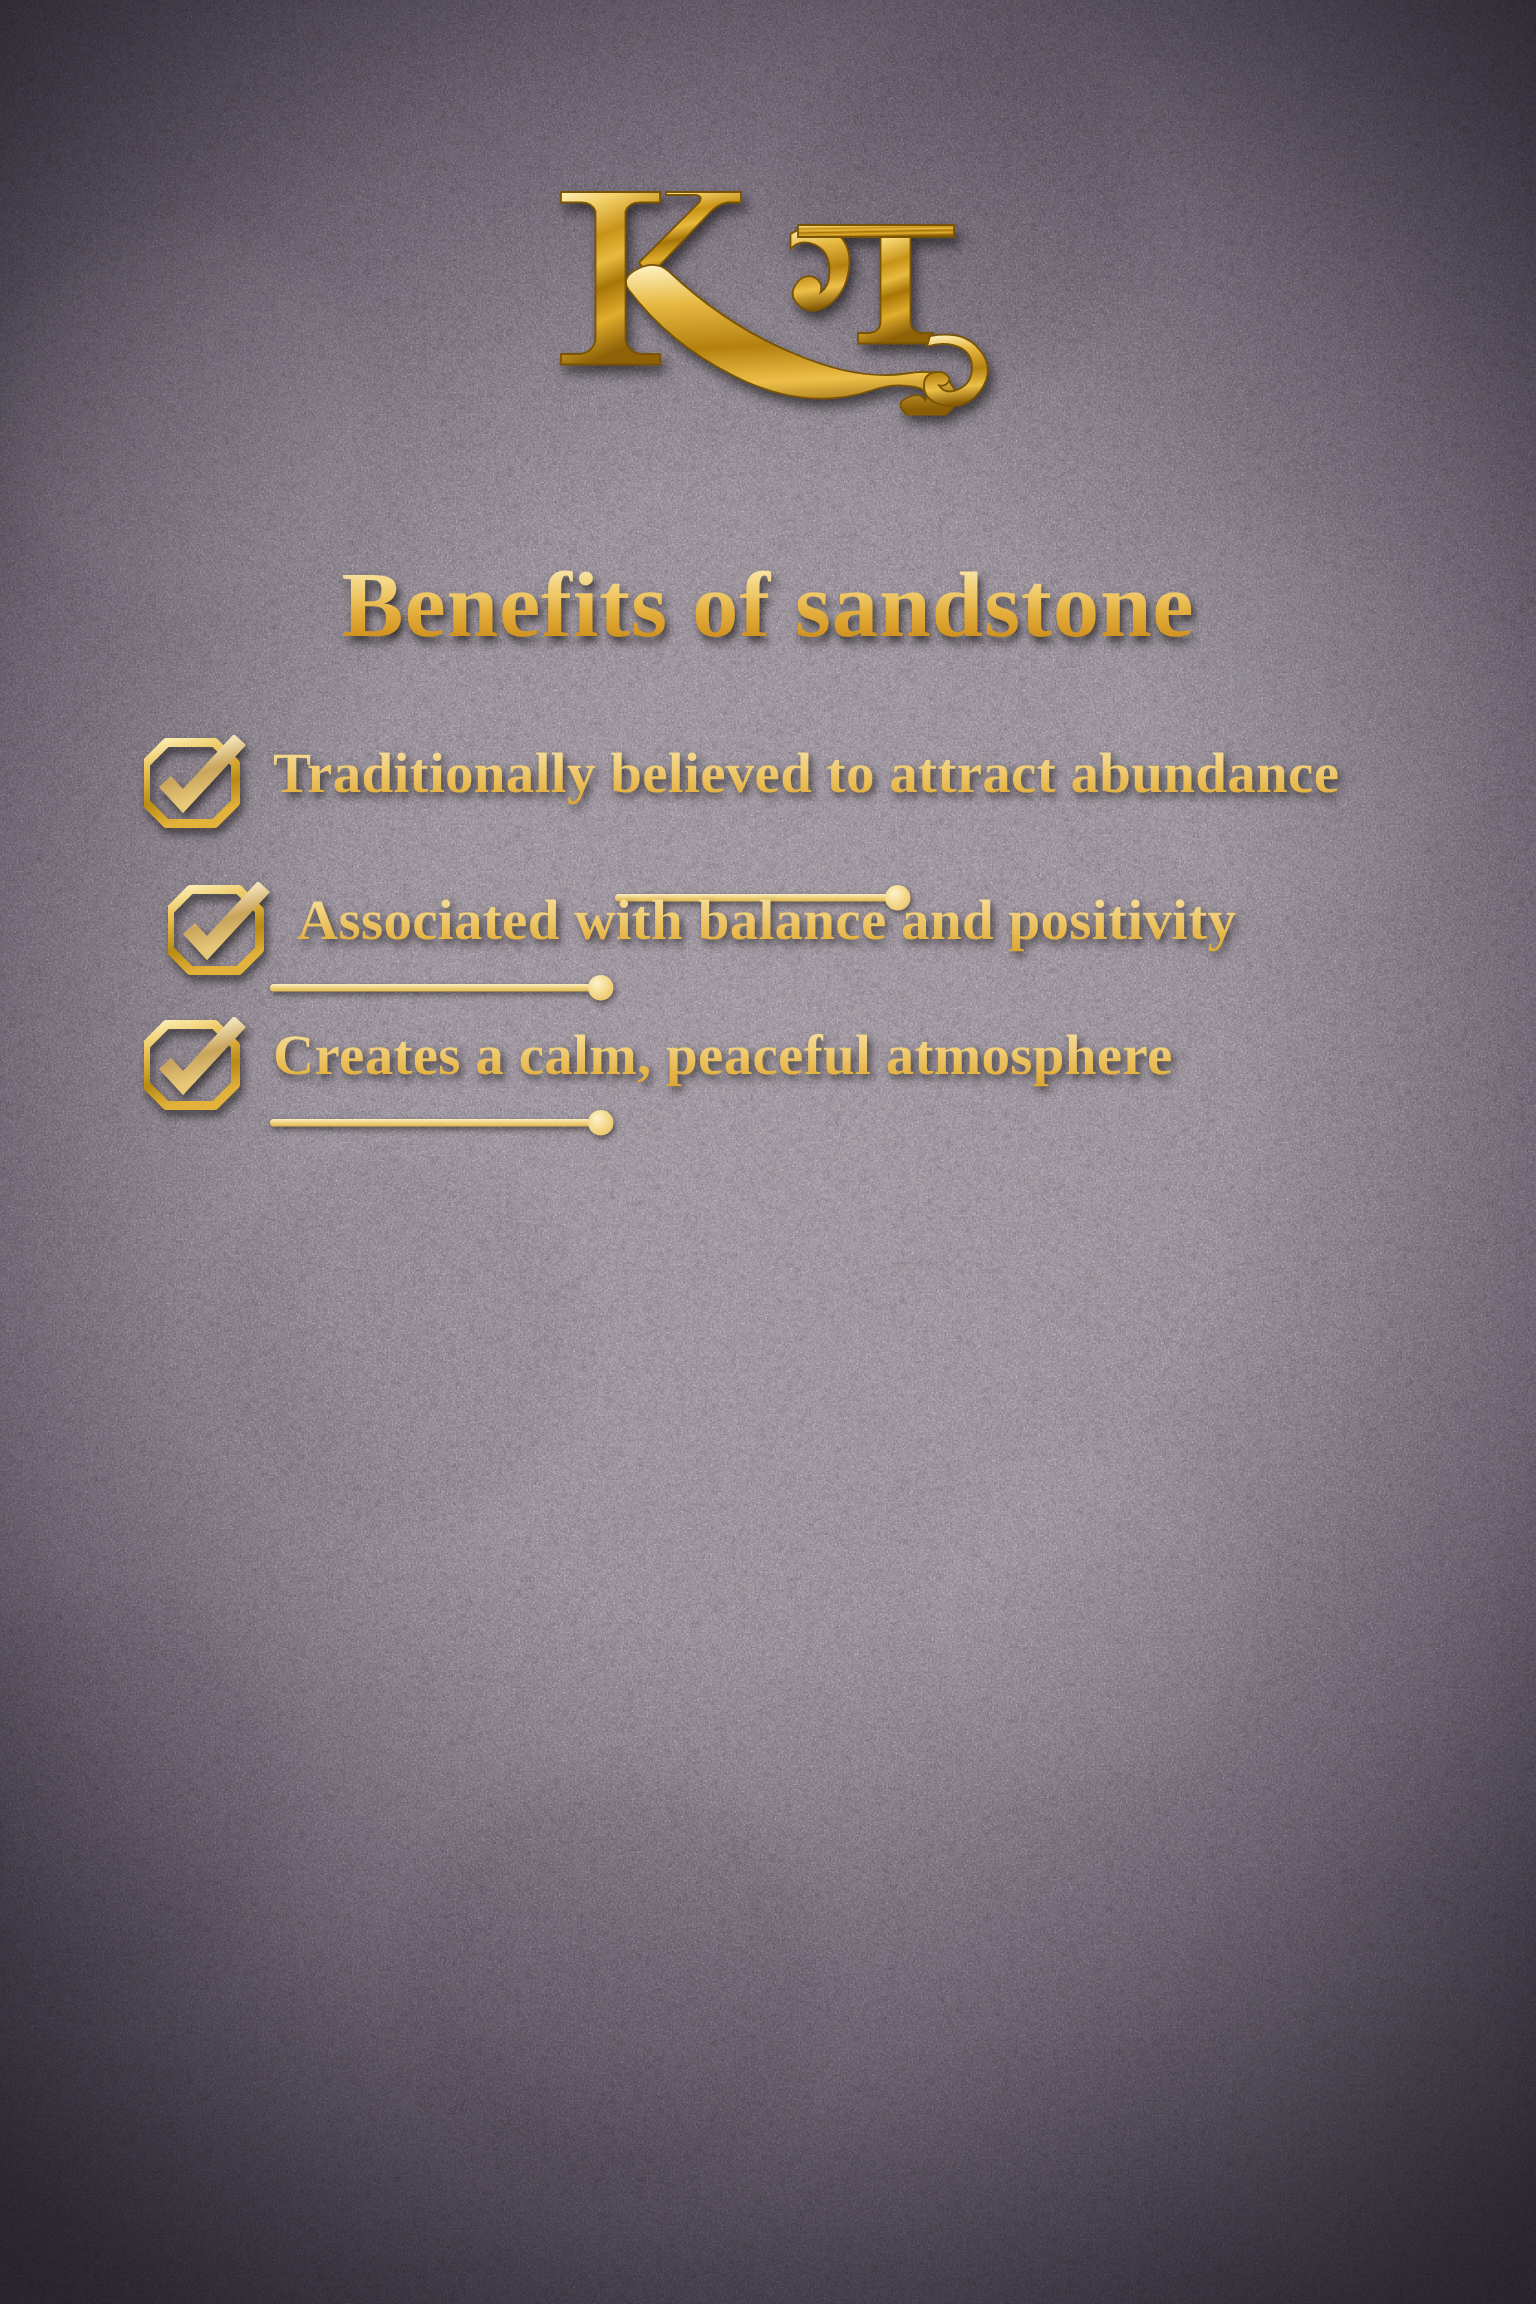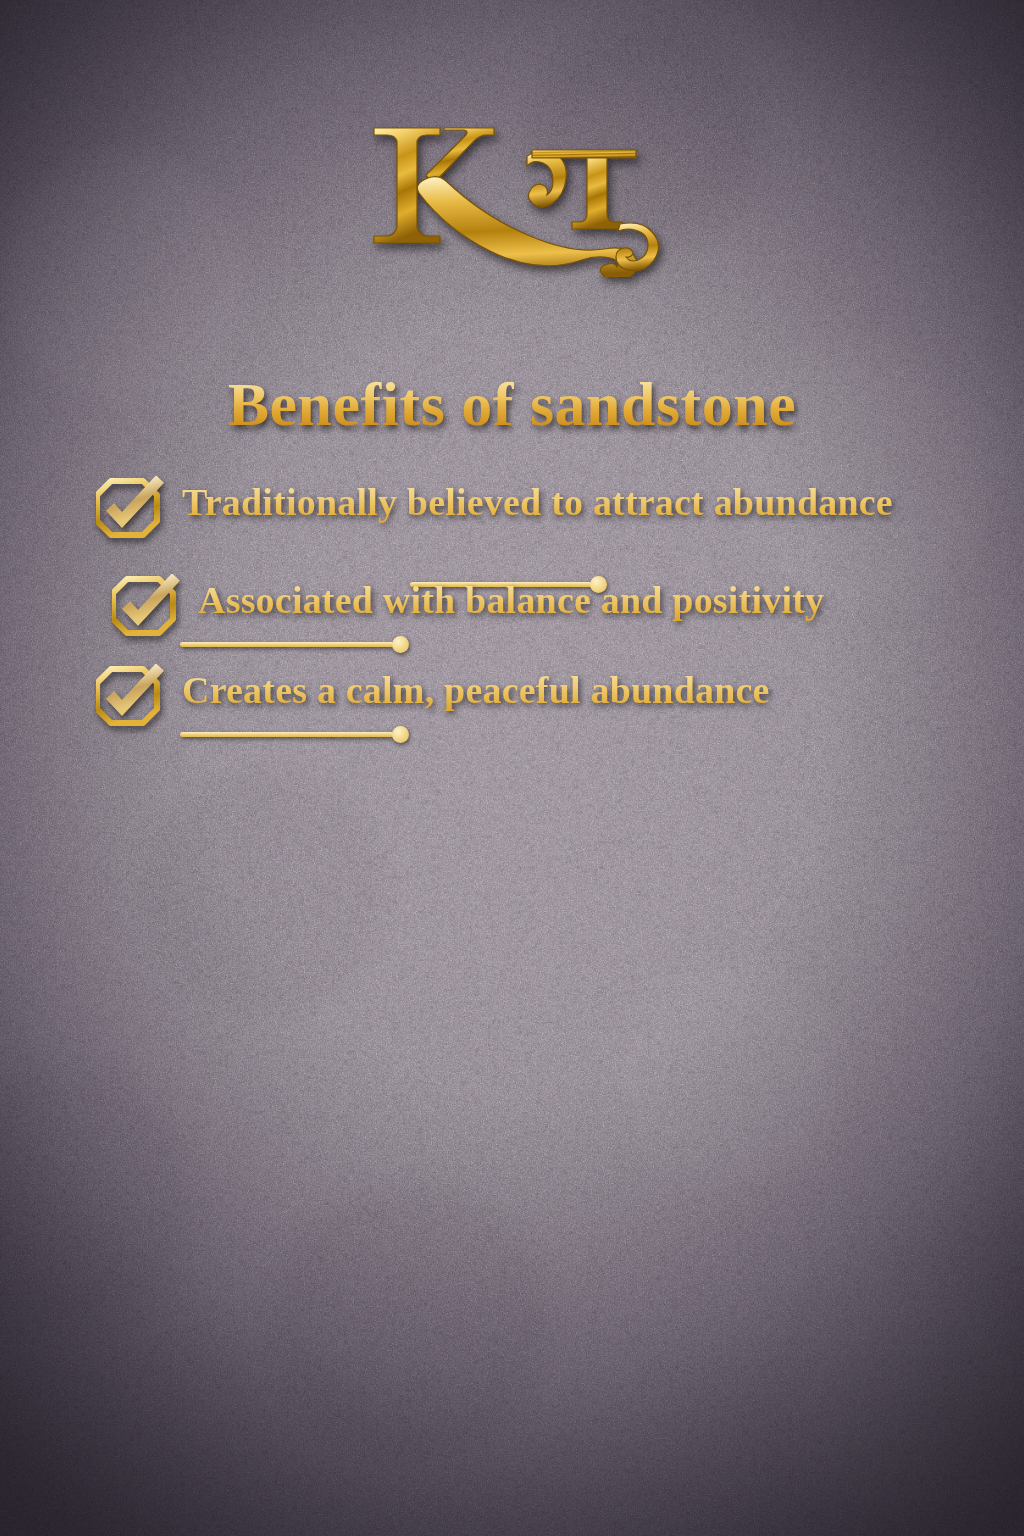--- a/index.html
+++ b/index.html
@@ -104,21 +104,21 @@
     -webkit-background-clip: text;
     background-clip: text;
     color: transparent;
     -webkit-text-fill-color: transparent;
     filter: drop-shadow(2px 4px 3px rgba(0,0,0,.62));
   }
 
   
   .list {
     position: absolute;
-    top: 472px;
+    top: 486px;
     left: 96px;
     width: 860px;
   }
   .item { position: relative; }
   .item-1 { margin-top: 0; }
   .item-2 { margin-top: 28px; }
   .item-3 { margin-top: 30px; padding-left: 16px; }
   .item-4 { margin-top: 22px; }
 
   .item-row {
@@ -299,21 +299,21 @@
       </div>
 
       <div class="item item-4">
         <div class="item-row">
           <span class="check">
             <svg width="74" height="64" viewBox="0 0 74 64" xmlns="http://www.w3.org/2000/svg">
               <path d="M15 5 h32 l14 14 v26 l-14 14 h-32 l-14 -14 v-26 z" fill="none" stroke="url(#frameG1)" stroke-width="6" stroke-linejoin="round"></path>
               <path d="M14 31 l12 13 l38 -41" fill="none" stroke="url(#tickG1)" stroke-width="11" stroke-linecap="butt" stroke-linejoin="miter"></path>
             </svg>
           </span>
-          <span class="item-text">Creates a calm, peaceful abundance</span>
+          <span class="item-text">Creates a calm, peaceful atmosphere</span>
         </div>
         <span class="sep sep-4">
           <span class="bar"></span>
           <span class="dot"></span>
         </span>
       </div>
 
     </div>
   </div>
 </div>

